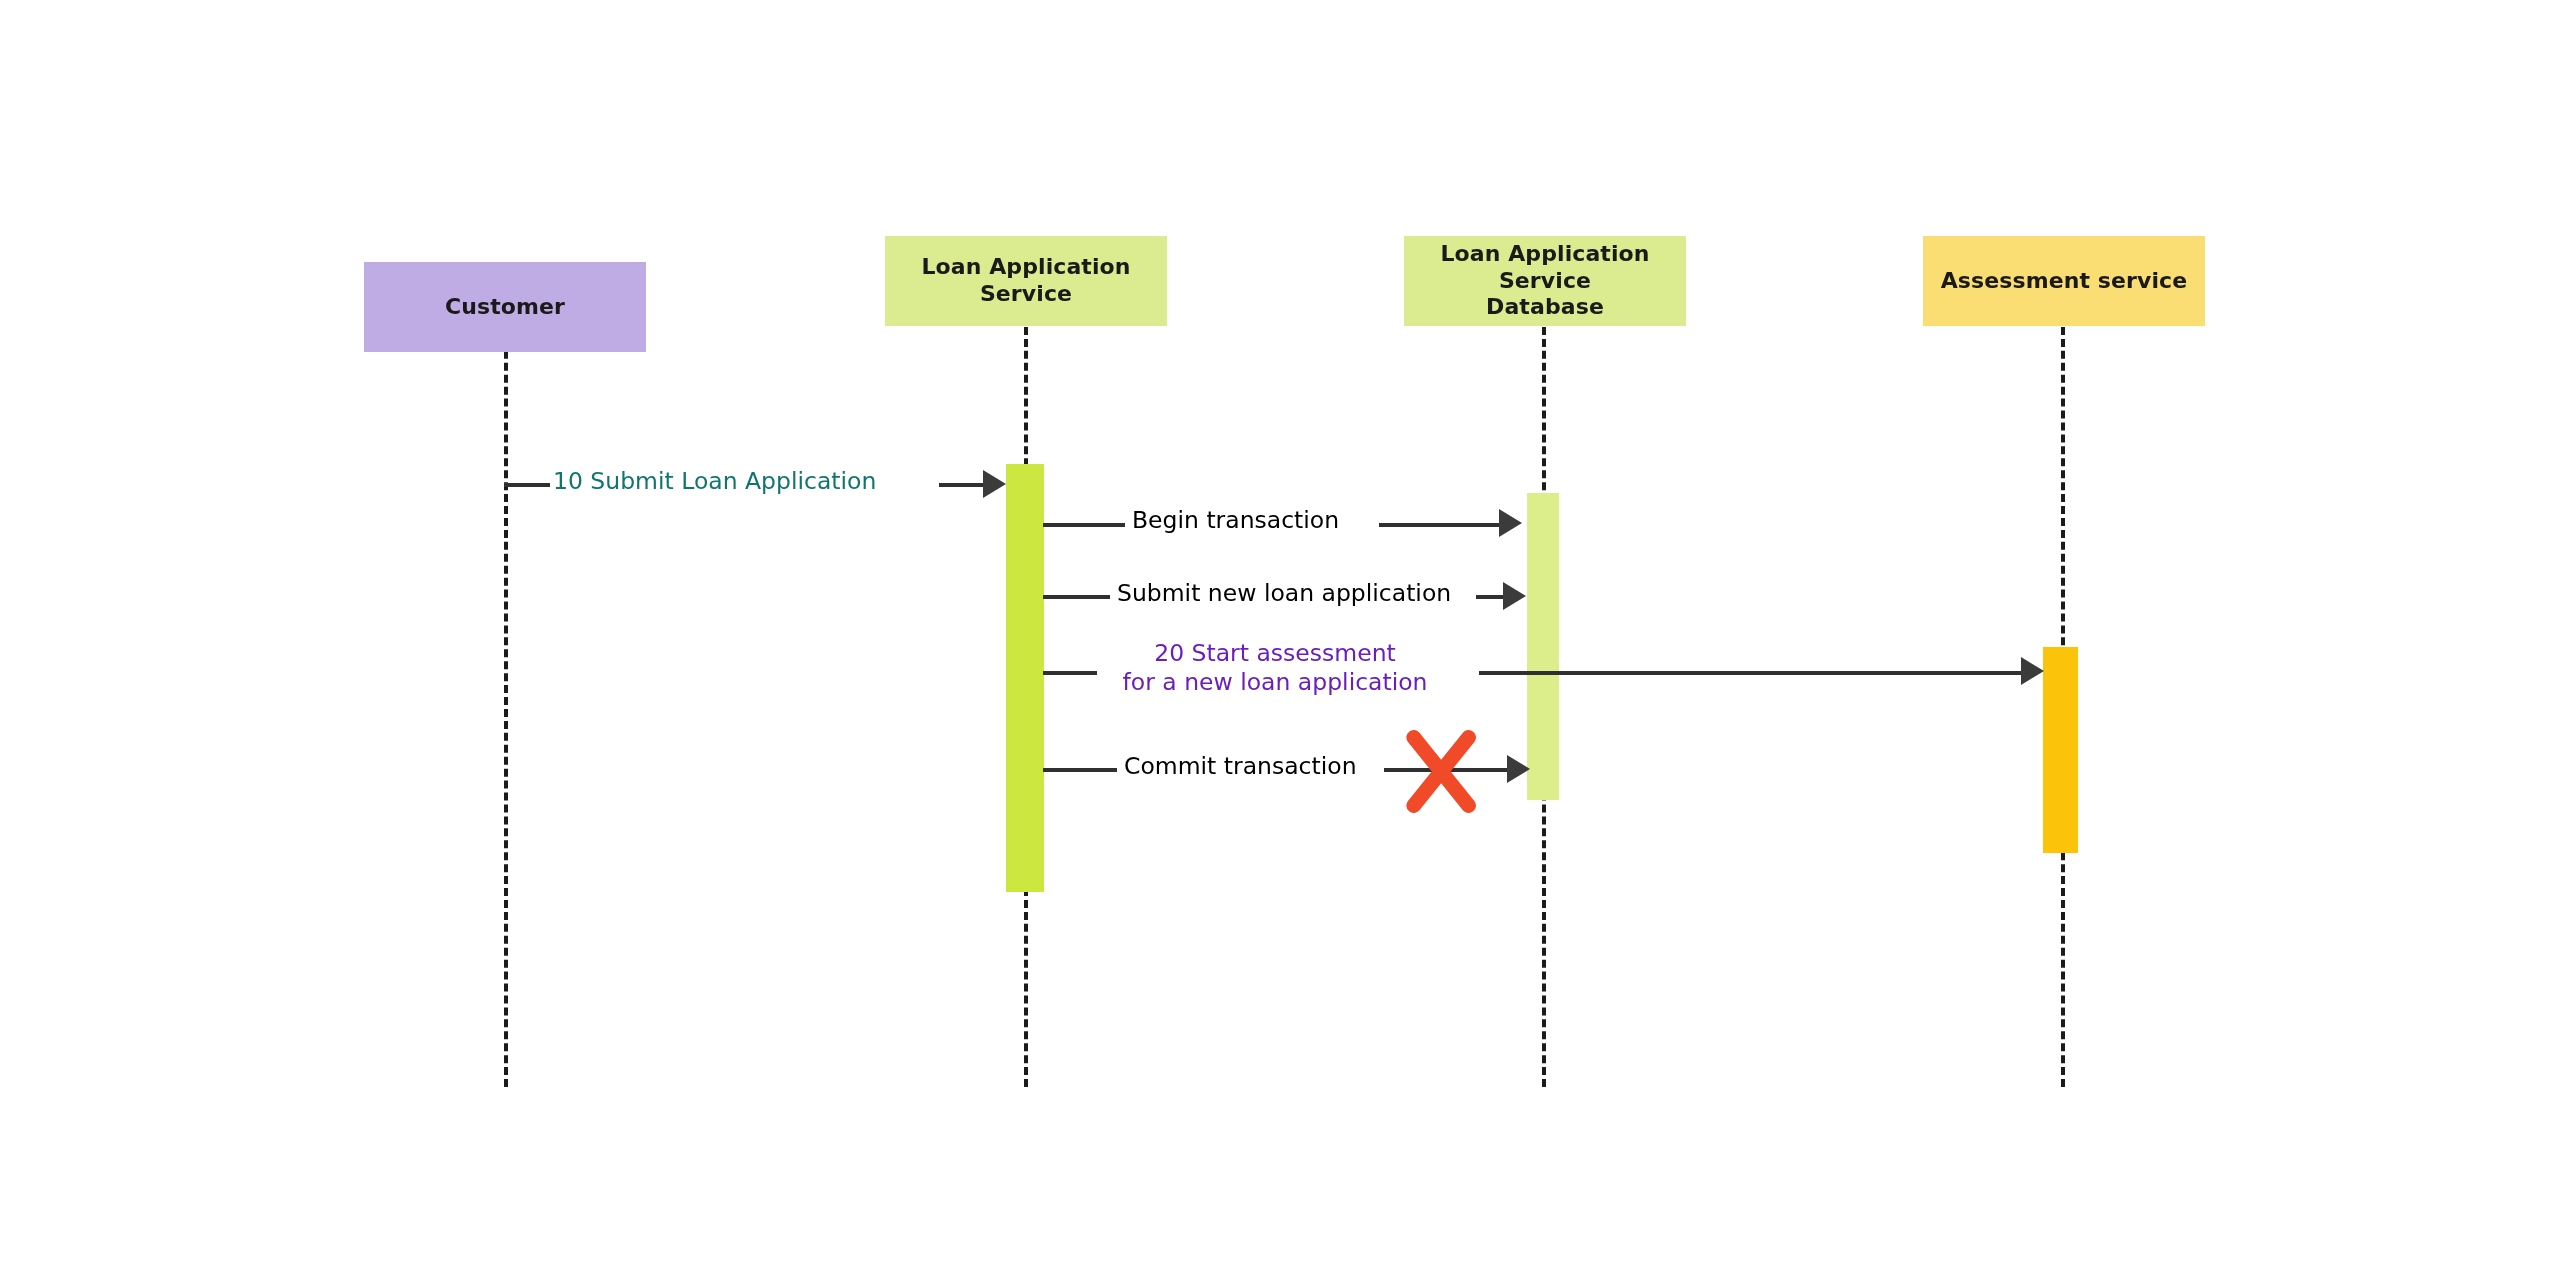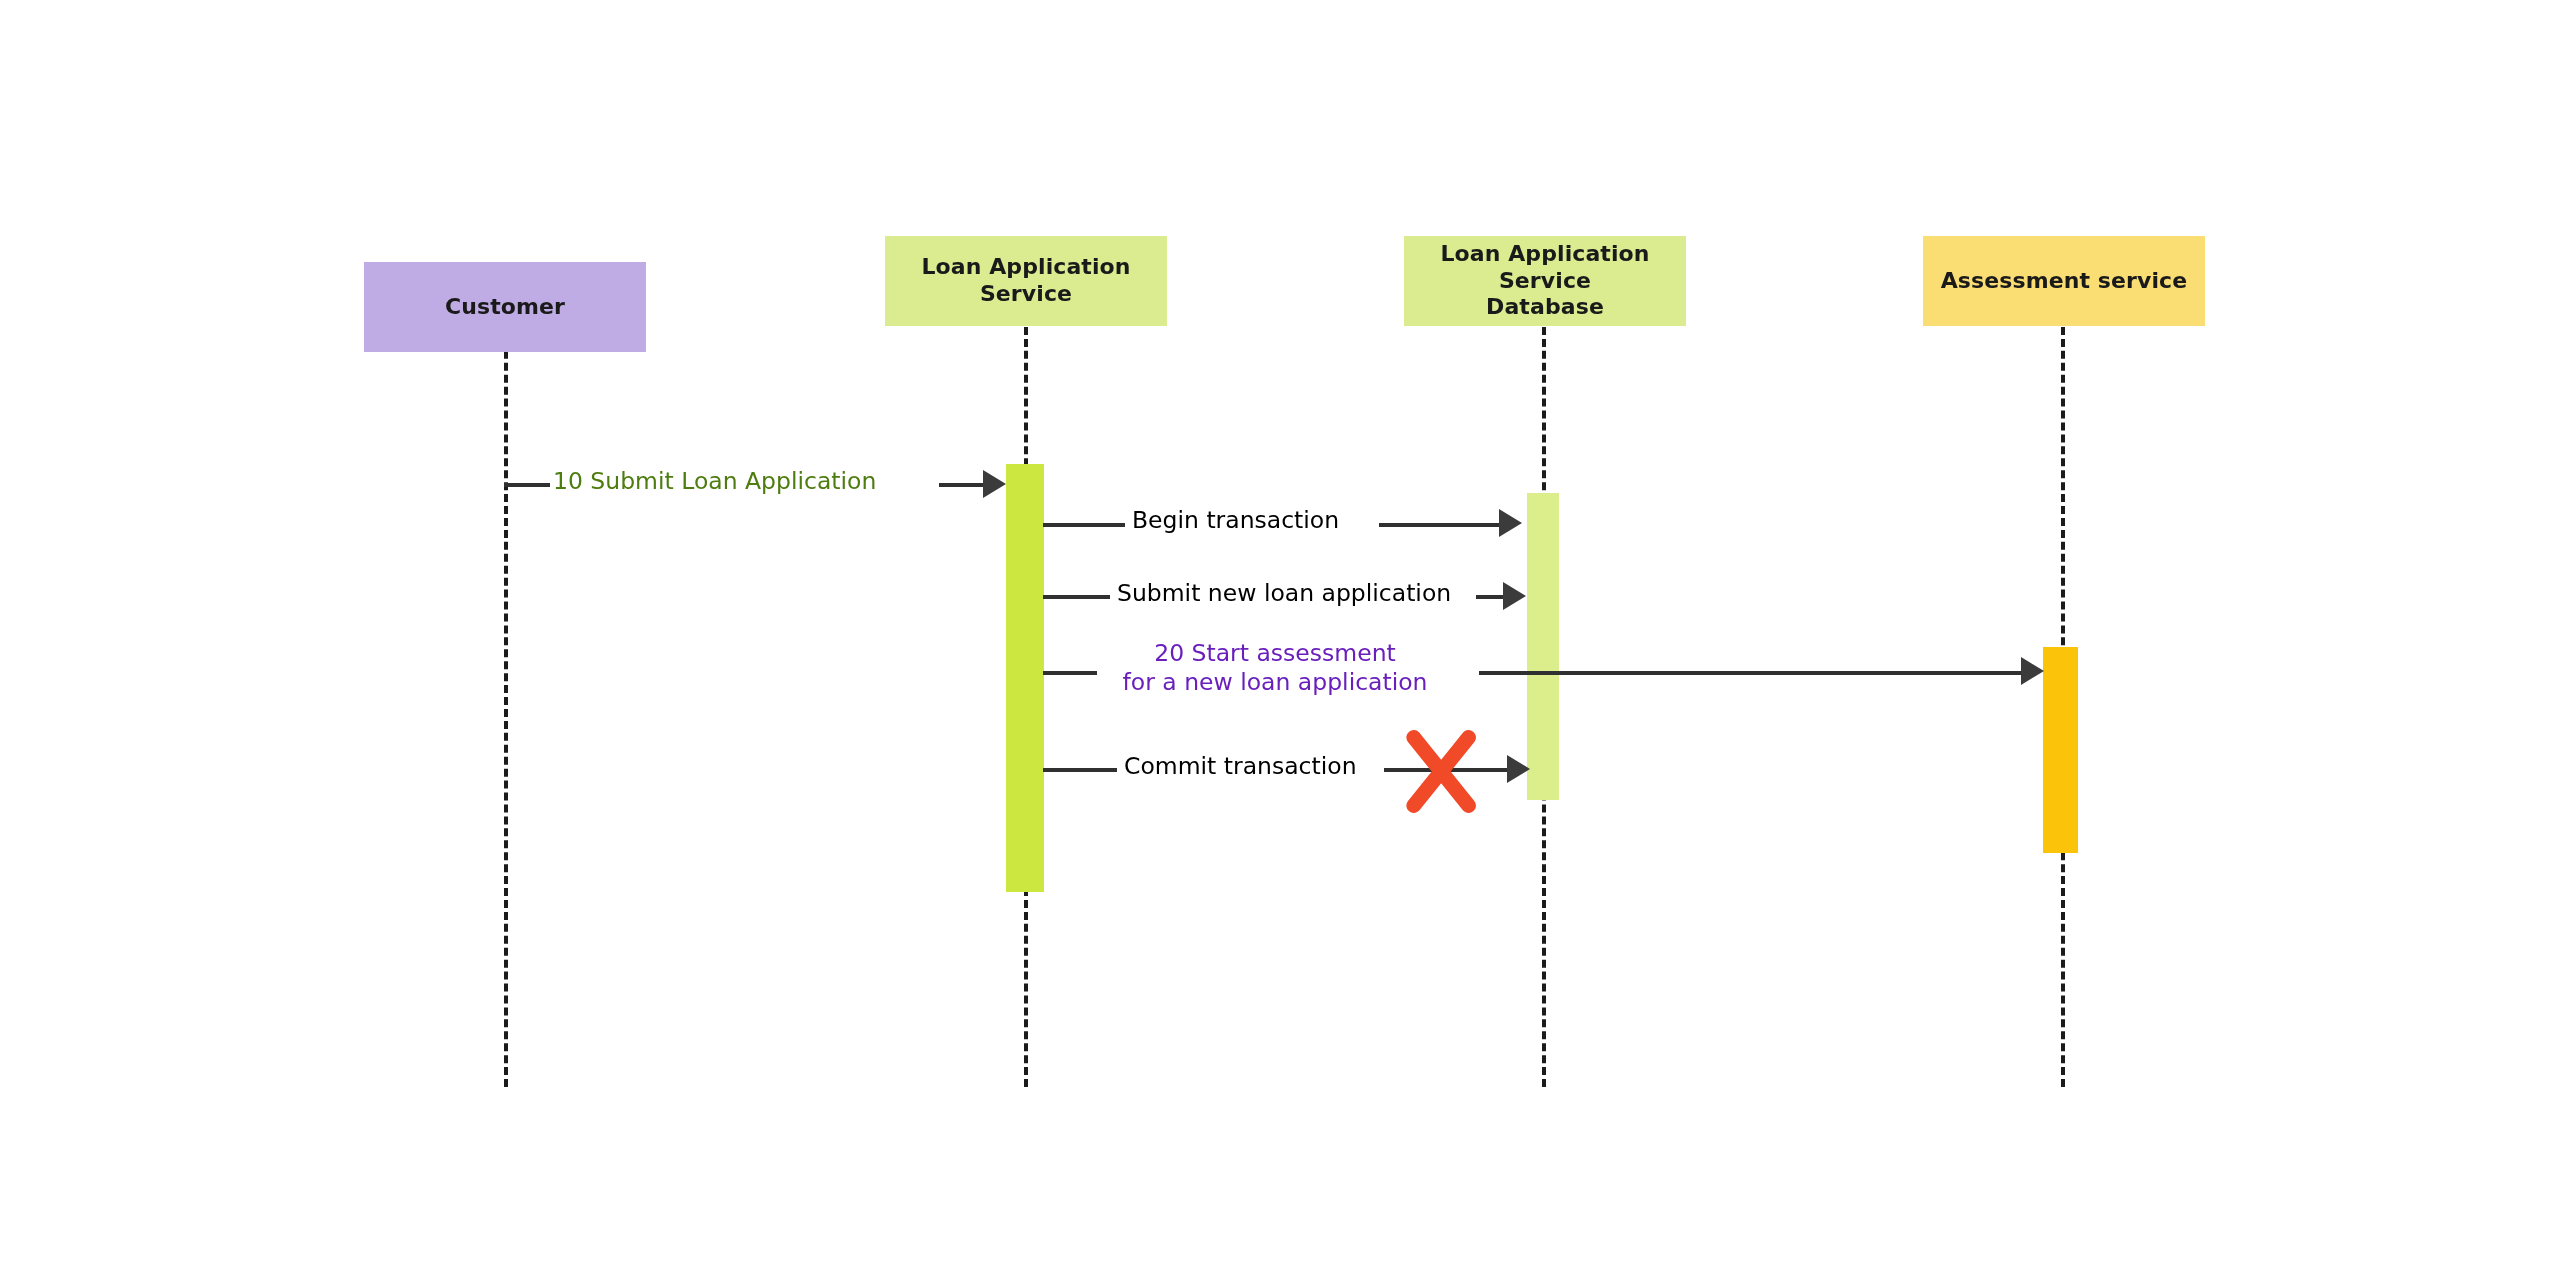--- a/index.html
+++ b/index.html
@@ -64,21 +64,21 @@
   }
   .msg-label {
     position: absolute;
     font-size: 23.5px;
     line-height: 1.18;
     white-space: nowrap;
     color: #000000;
     font-weight: normal;
   }
   .msg-label.accent {
-    color: #4d7c0f;
+    color: #0f766e;
   }
   .msg-label.accent-bold {
     color: #6a1fbd;
     font-weight: normal;
     text-align: center;
     line-height: 1.25;
   }
   .msg-label .l2 { display: block; }
 
   

